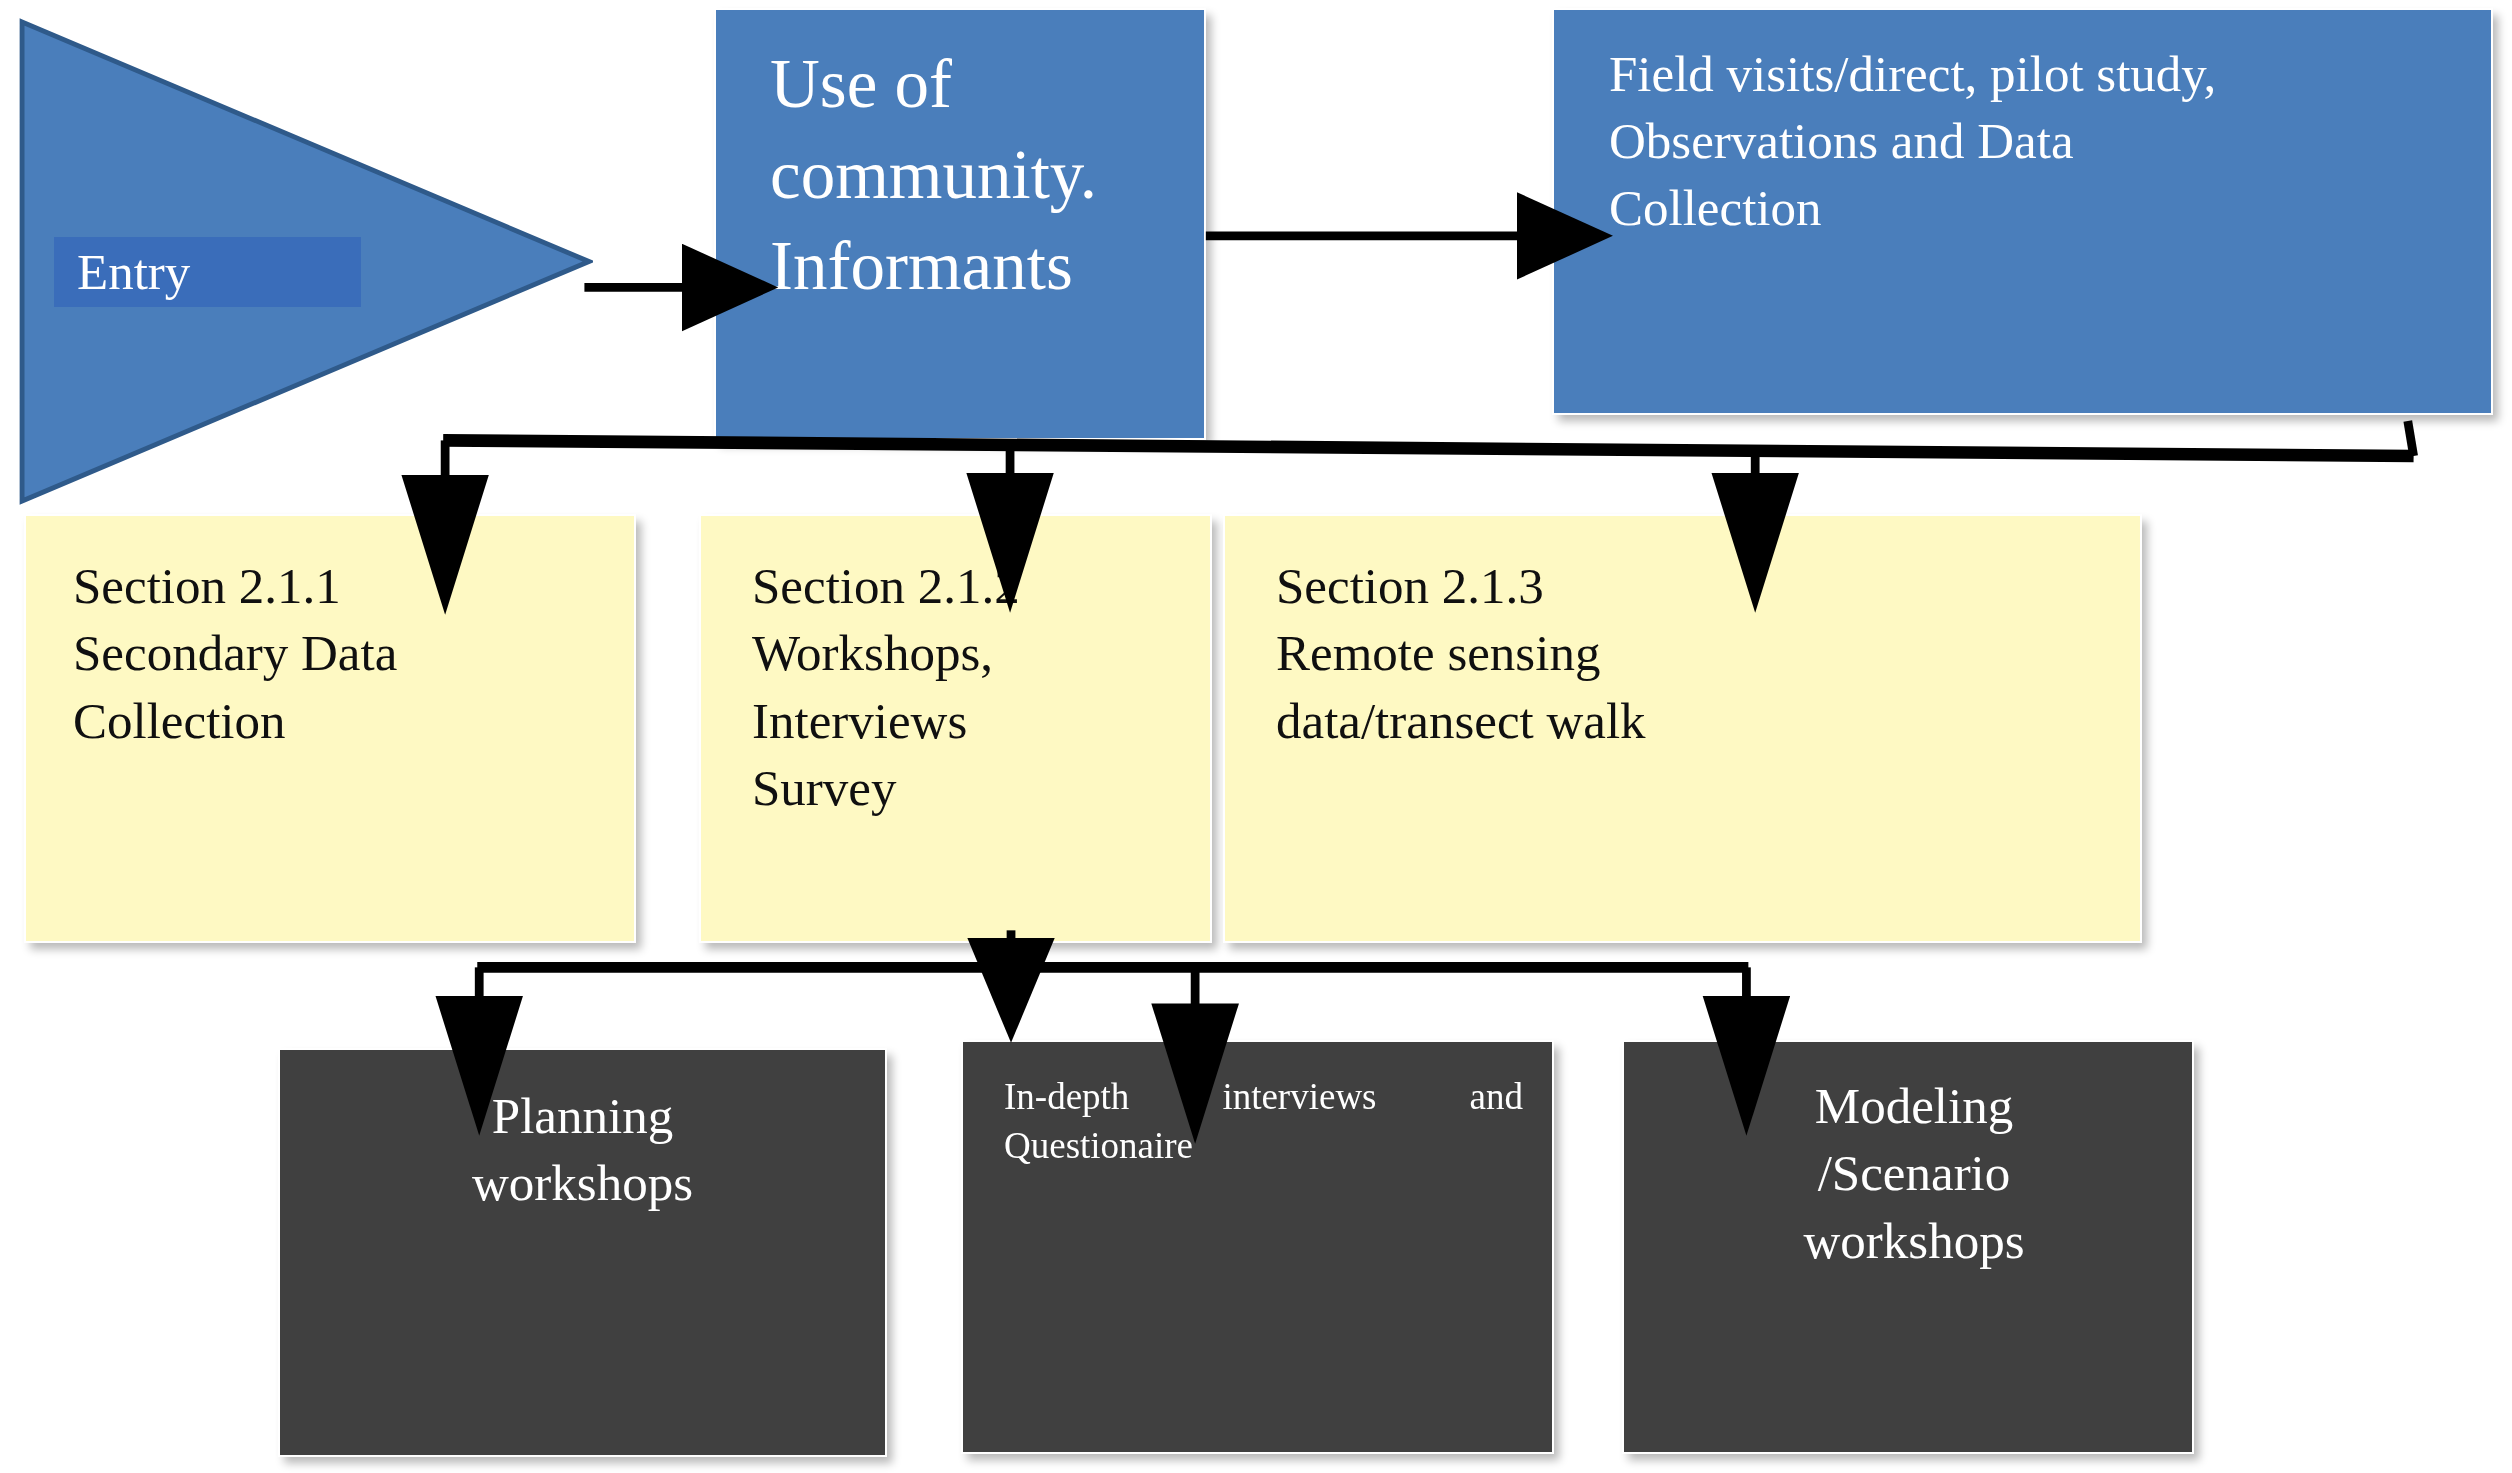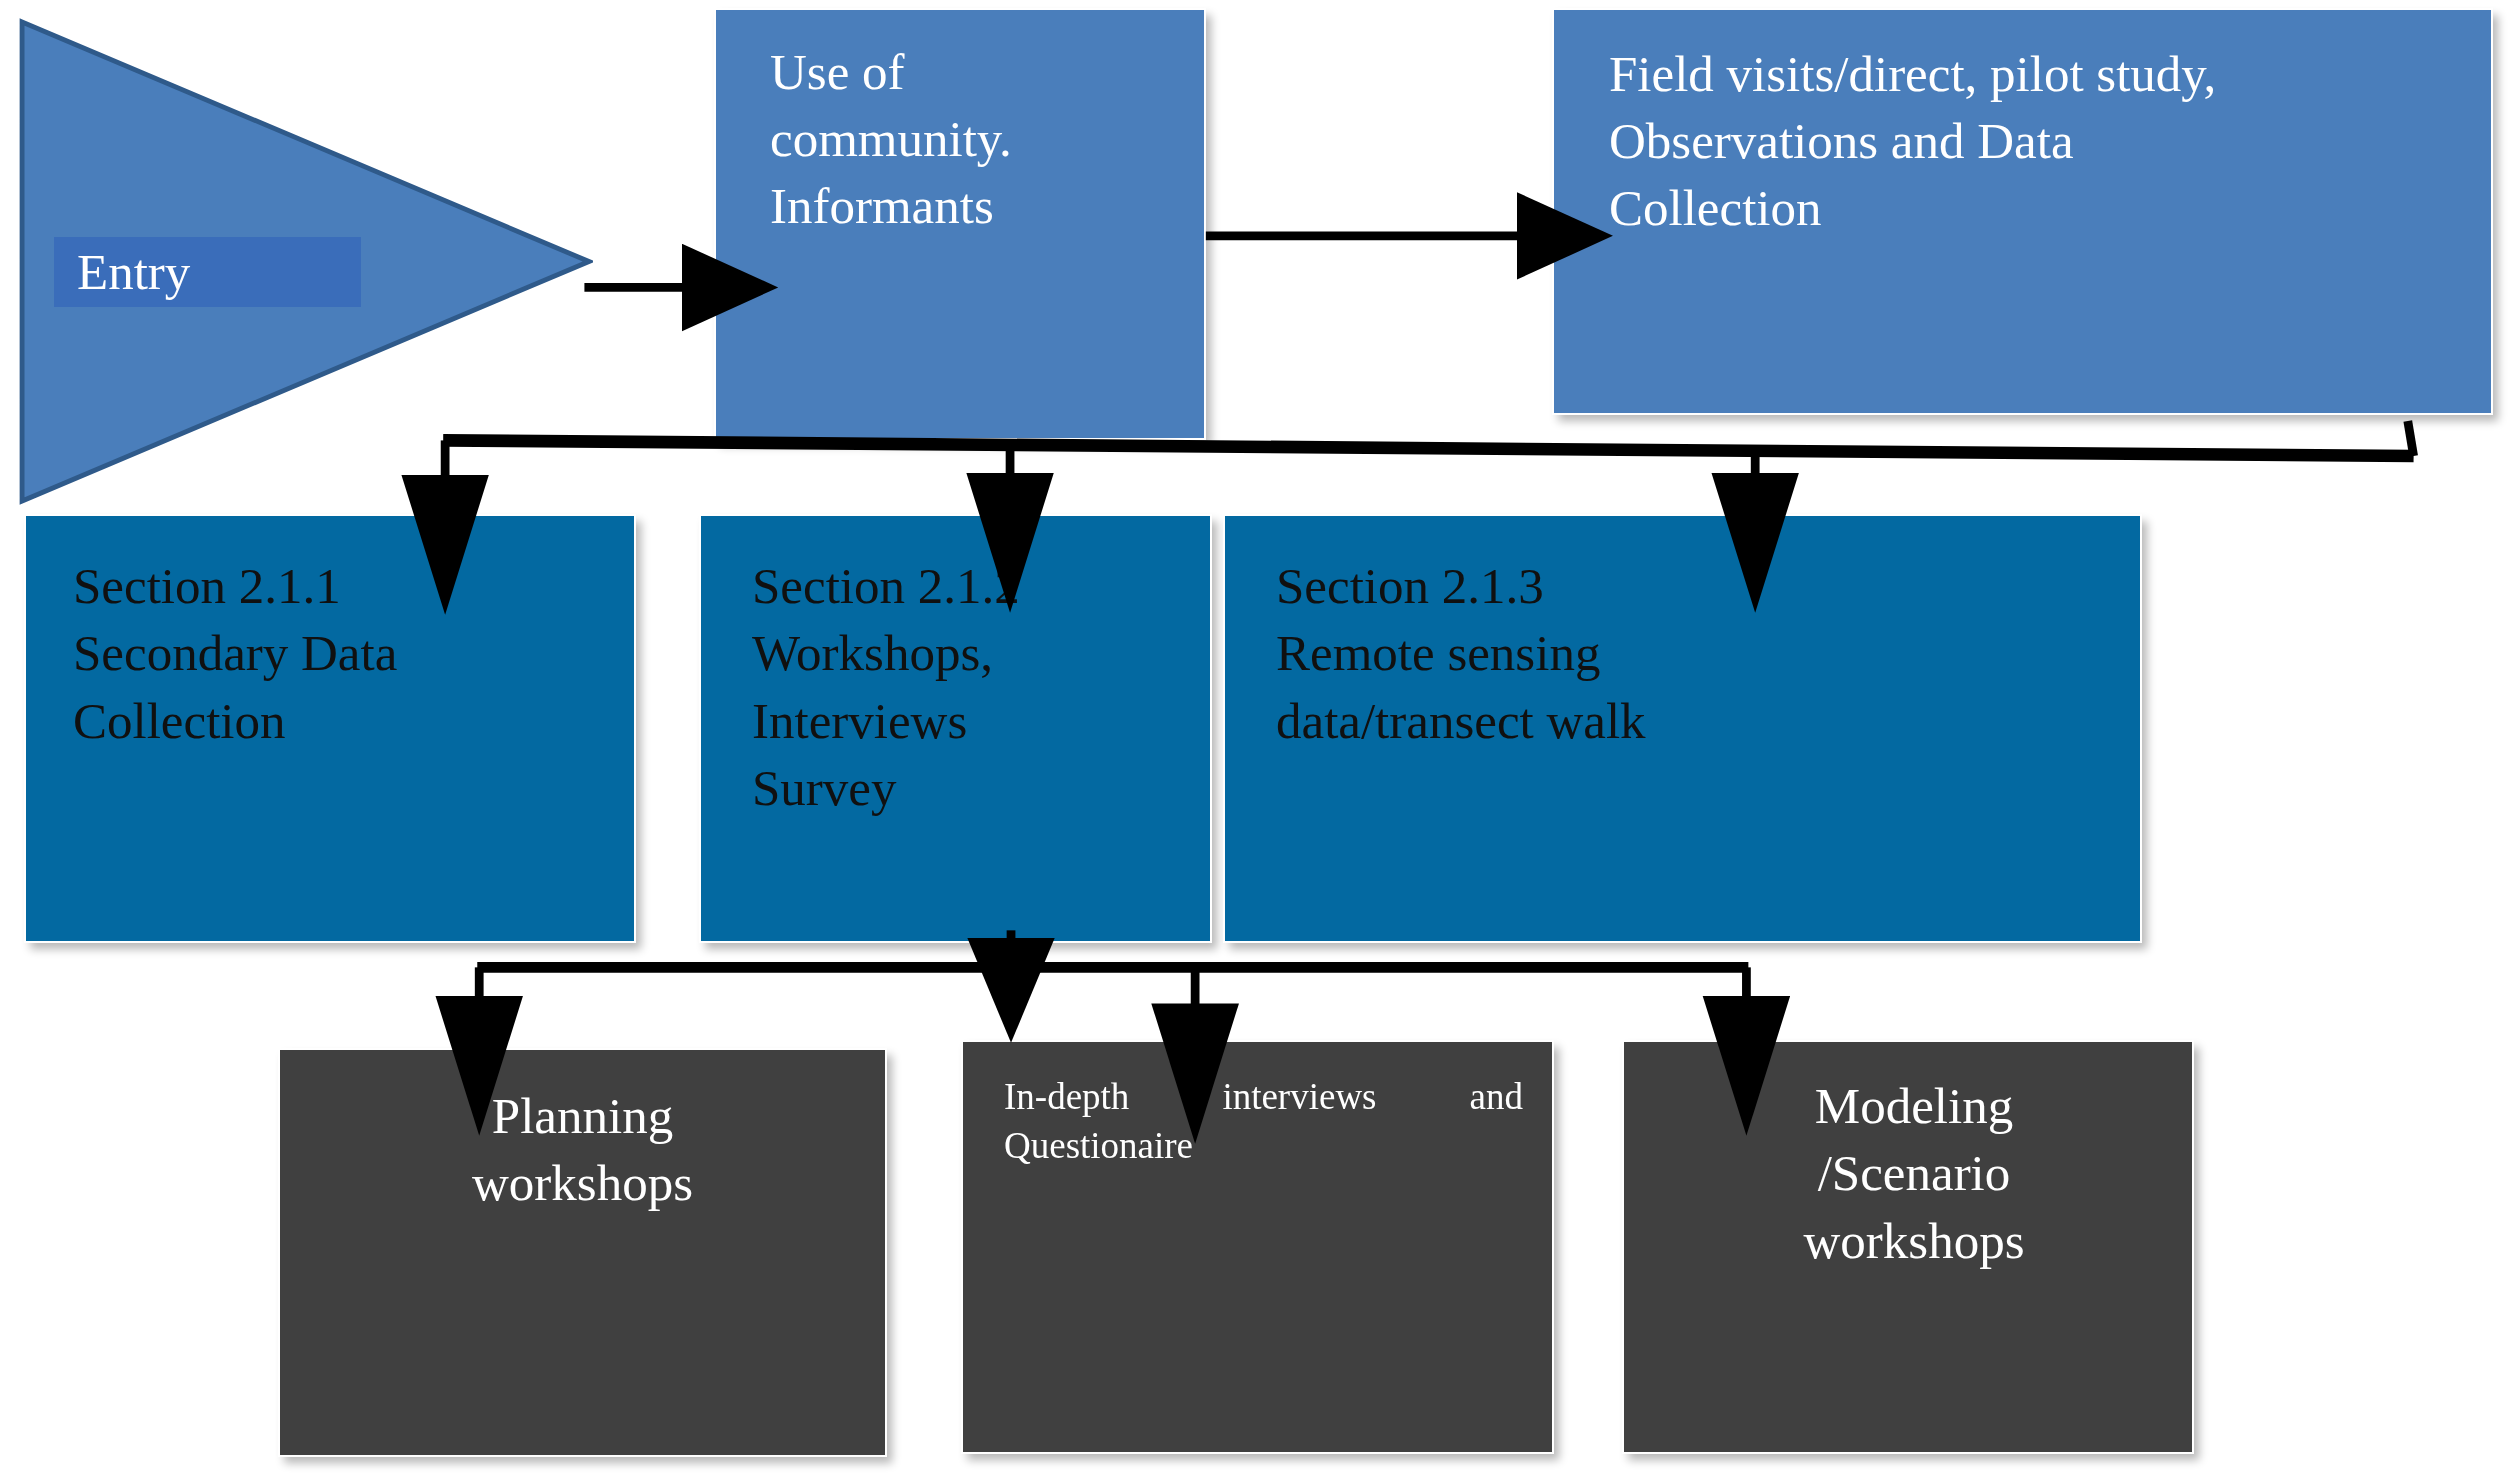--- a/index.html
+++ b/index.html
@@ -28,21 +28,21 @@
   .node .txt {
     display: block;
     white-space: pre-line;
   }
 
   .blue-node {
     background: #4a7ebb;
     color: #ffffff;
   }
   .green-node {
-    background: #0369a1;
+    background: #fef9c3;
     color: #101010;
   }
   .red-node {
     background: #404040;
     color: #ffffff;
   }
 
   
   #entry-shape {
     position: absolute;
@@ -67,21 +67,21 @@
     font-size: 51px;
   }
 
   
   #node-informants {
     left: 714px;
     top: 7.8px;
     width: 492px;
     height: 432px;
     padding: 29px 0 0 54px;
-    font-size: 51px;
+    font-size: 69px;
   }
   #node-fieldvisits {
     left: 1552px;
     top: 7.8px;
     width: 941px;
     height: 407px;
     padding: 31px 0 0 55px;
     font-size: 51px;
   }
 

